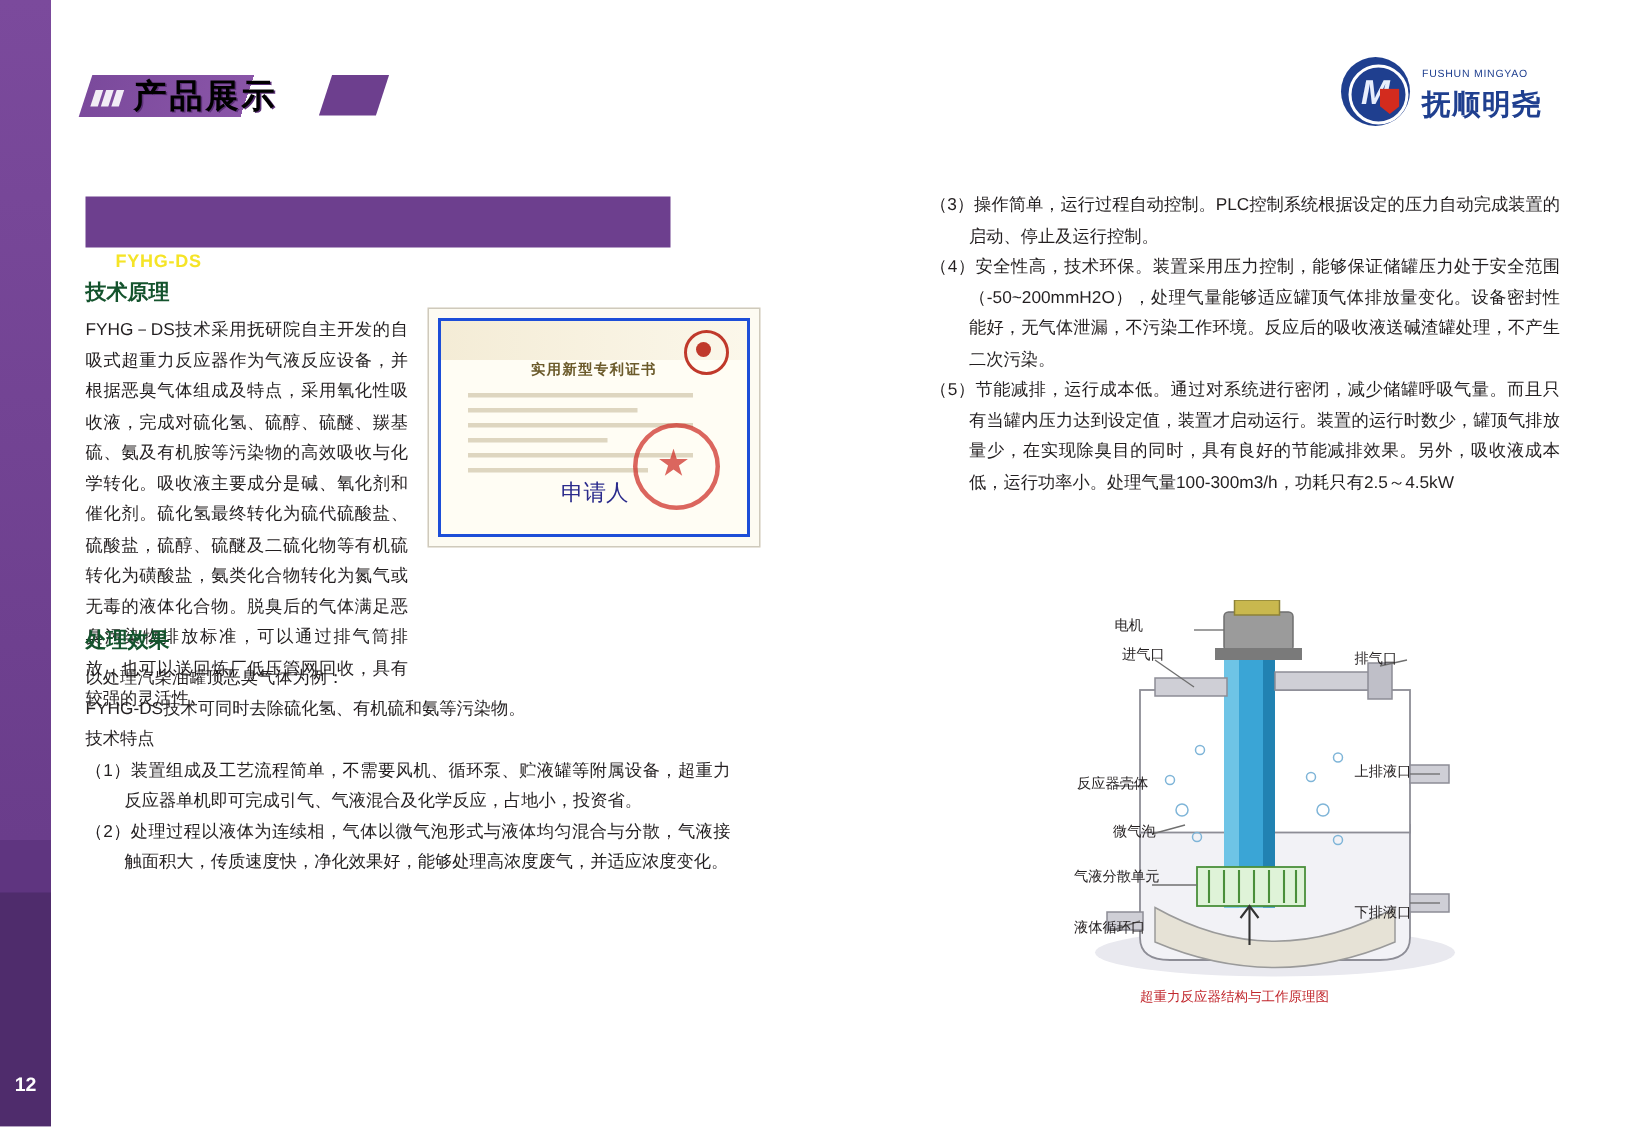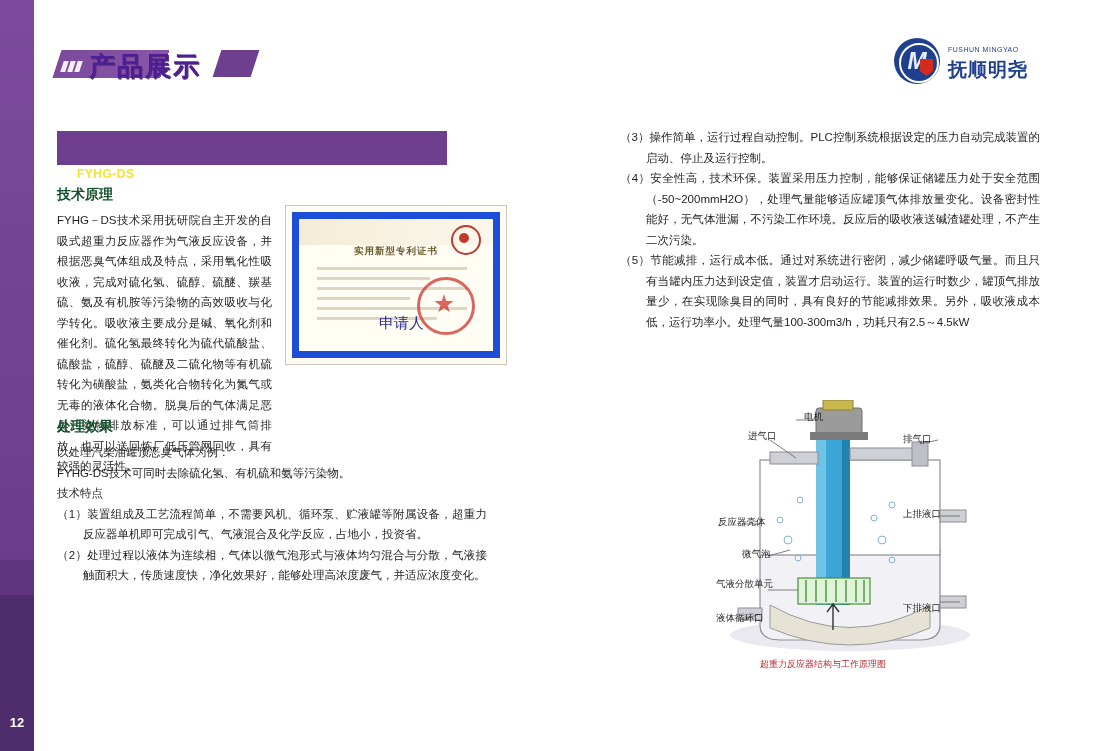--- a/index.html
+++ b/index.html
@@ -24,22 +24,22 @@
   .page-num-1{top:664px;padding-left:40px;}
   .page-num-2{top:715px;}
 
   
   .banner{position:absolute;left:57px;top:44px;width:200px;height:38px;}
   .banner-bar{position:absolute;left:0;top:6px;width:196px;height:28px;
     background:linear-gradient(90deg,#7b4a9c 0%,#8a55a8 55%,#ffffff 55%,#ffffff 100%);
     transform:skewX(-18deg);}
   .banner-right-block{position:absolute;left:160px;top:6px;width:38px;height:27px;
     background:#6d3f8e;transform:skewX(-18deg);}
-  .banner-title{position:absolute;left:32px;top:5px;font-size:26px;font-weight:bold;
-    color:#4c1d95;letter-spacing:2px;
+  .banner-title{position:absolute;left:32px;top:5px;font-size:22px;font-weight:bold;
+    color:#000000;letter-spacing:2px;
     font-family:"DejaVu Sans","Liberation Sans",sans-serif;
     text-shadow:1px 1px 0 #5a3076;}
   .banner-dots{position:absolute;left:5px;top:14px;}
   .banner-dots i{display:inline-block;width:5px;height:11px;background:#ffffff;
     transform:skewX(-18deg);margin-right:2px;opacity:.9;}
 
   
   .logo{position:absolute;right:36px;top:38px;width:170px;height:48px;}
   .logo-mark{position:absolute;left:0;top:0;width:46px;height:46px;border-radius:50%;
     background:#1f3f8f;}
@@ -71,21 +71,21 @@
   .p-right-1{left:620px;top:127px;width:420px;}
   .p-effect{left:57px;top:442px;width:430px;}
 
   .p-effect .line{display:block;}
   .indent-item{display:block;padding-left:26px;text-indent:-26px;}
   .indent-item2{display:block;padding-left:26px;text-indent:-26px;}
 
   
   .cert{position:absolute;left:285px;top:205px;width:220px;height:158px;
     background:#fdfbf2;border:1px solid #cfcabc;overflow:hidden;}
-  .cert-inner{position:absolute;inset:6px;border:7px solid #1d4ed8;background:#fffdf4;}
+  .cert-inner{position:absolute;inset:6px;border:2px solid #1d4ed8;background:#fffdf4;}
   .cert-band{position:absolute;left:0;right:0;top:0;height:26px;
     background:linear-gradient(90deg,#f4ecd6,#fbf7ea);}
   .cert-title{position:absolute;left:0;right:0;top:26px;text-align:center;font-size:9.5px;
     font-weight:bold;color:#6b5a2a;letter-spacing:1px;}
   .cert-emblem{position:absolute;right:12px;top:6px;width:26px;height:26px;border-radius:50%;
     border:2px solid #c0392b;}
   .cert-emblem:after{content:"";position:absolute;left:6px;top:6px;width:10px;height:10px;
     background:#c0392b;border-radius:50%;}
   .cert-lines{position:absolute;left:18px;top:48px;width:150px;}
   .cert-lines i{display:block;height:3px;background:#ded6c0;margin-bottom:7px;}
@@ -233,21 +233,21 @@
       <line x1="300" y1="44" x2="318" y2="40"></line>
       <line x1="140" y1="124" x2="122" y2="124"></line>
       <line x1="320" y1="116" x2="340" y2="116"></line>
       <line x1="170" y1="150" x2="148" y2="156"></line>
       <line x1="178" y1="190" x2="148" y2="190"></line>
       <line x1="320" y1="202" x2="340" y2="202"></line>
       <line x1="140" y1="214" x2="122" y2="220"></line>
     </g>
   </svg>
 
-  <div class="lbl" style="left:804px;top:411px;">电机</div>
+  <div class="lbl" style="left:743px;top:411px;">电机</div>
   <div class="lbl" style="left:748px;top:430px;">进气口</div>
   <div class="lbl" style="left:903px;top:433px;">排气口</div>
   <div class="lbl" style="left:718px;top:516px;">反应器壳体</div>
   <div class="lbl" style="left:903px;top:508px;">上排液口</div>
   <div class="lbl" style="left:742px;top:548px;">微气泡</div>
   <div class="lbl" style="left:716px;top:578px;">气液分散单元</div>
   <div class="lbl" style="left:903px;top:602px;">下排液口</div>
   <div class="lbl" style="left:716px;top:612px;">液体循环口</div>
 
   <div class="diag-caption">超重力反应器结构与工作原理图</div>

